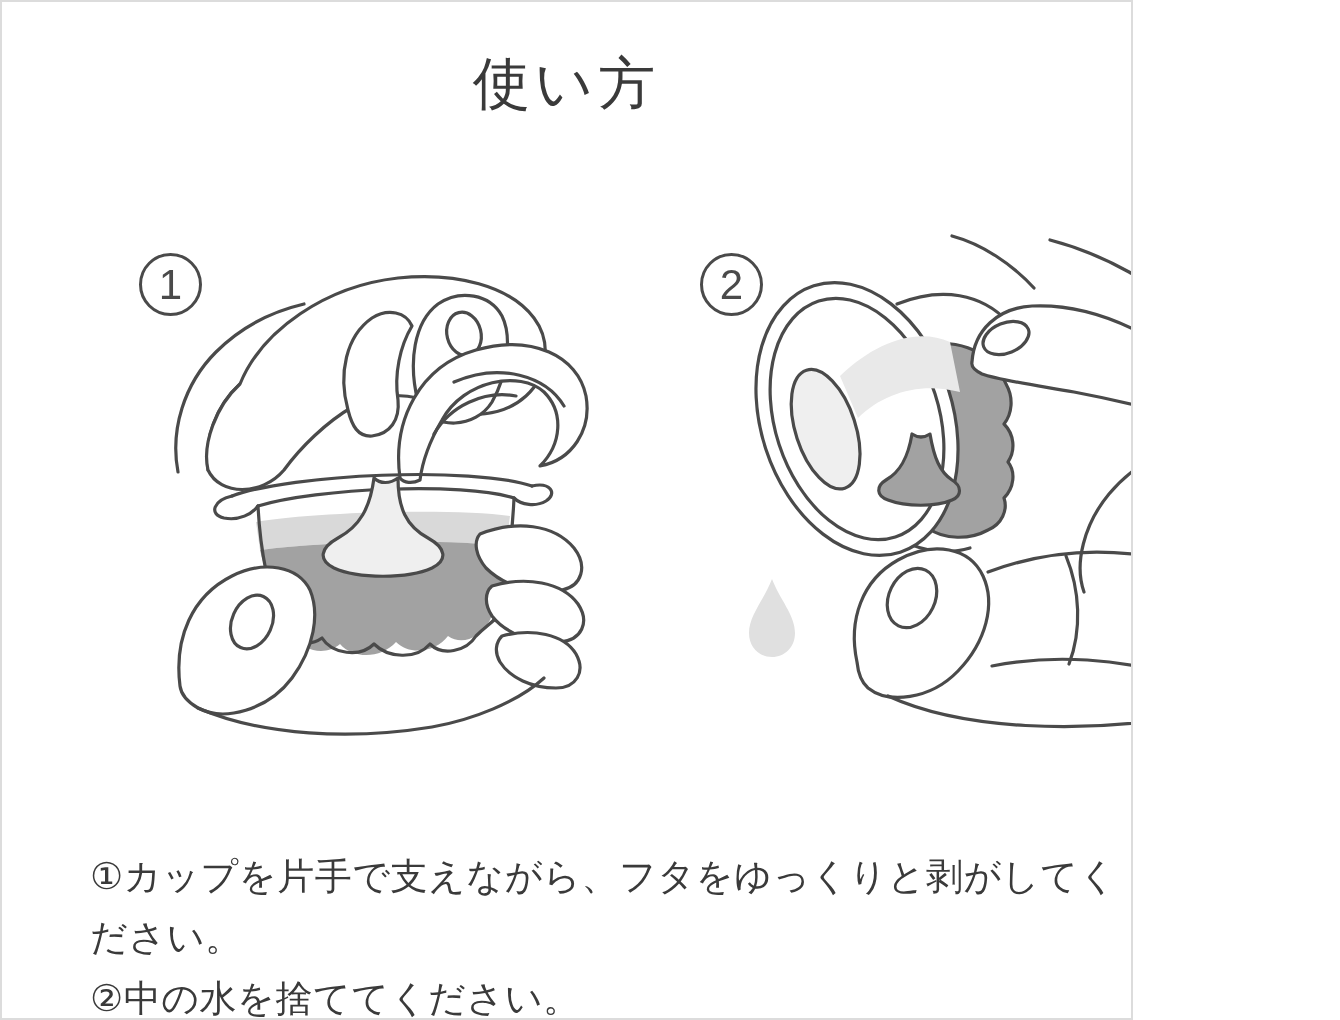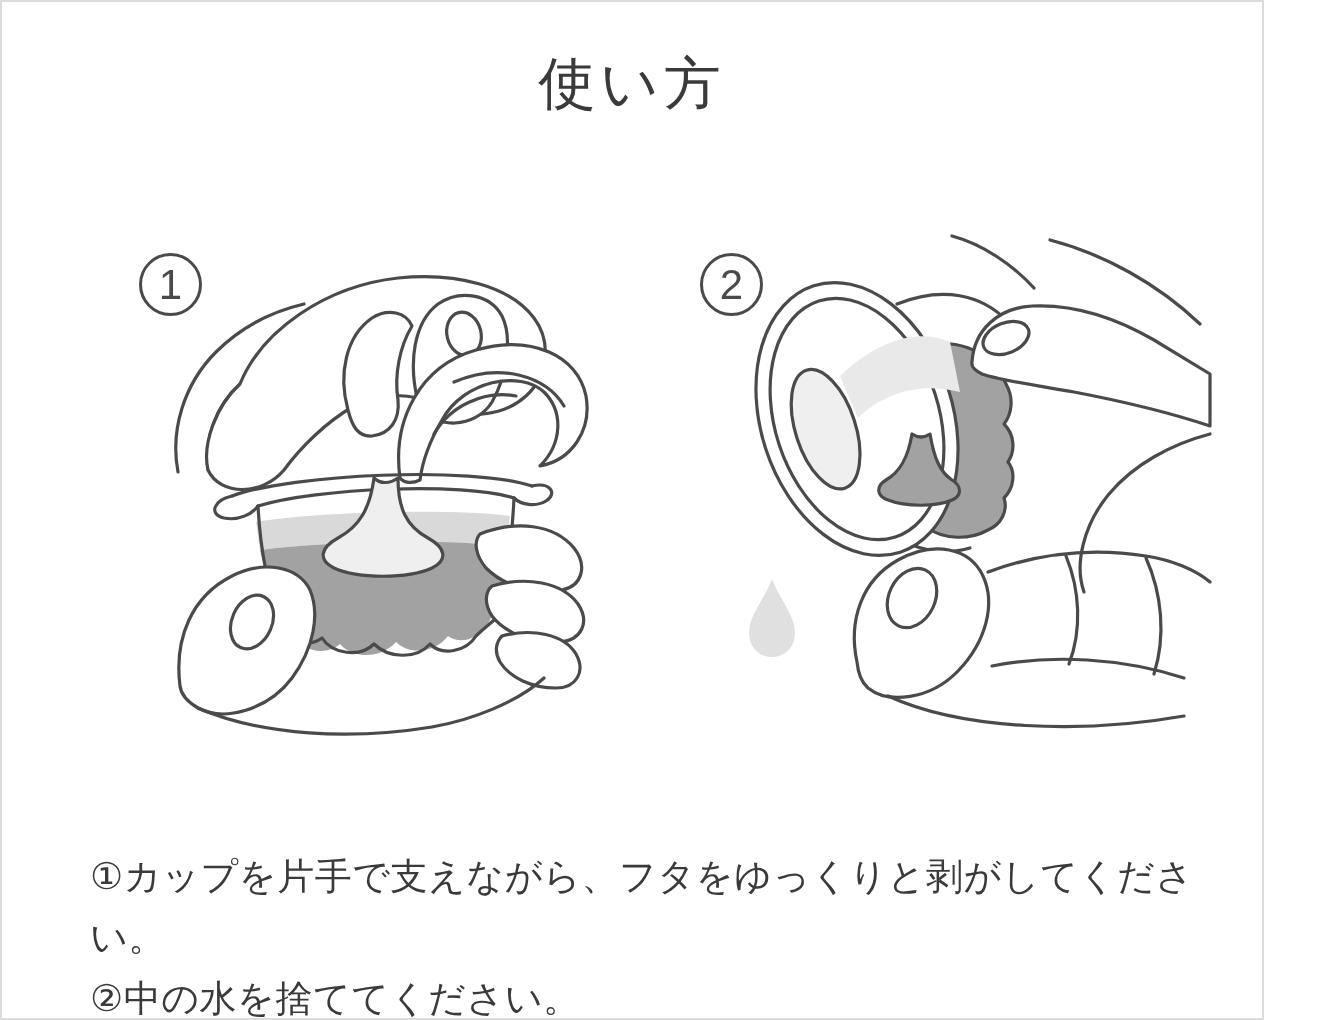--- a/index.html
+++ b/index.html
@@ -1,19 +1,19 @@
 <!DOCTYPE html>
 <html><head>
 <meta charset="utf-8">
 <style>
   * { margin:0; padding:0; box-sizing:border-box; }
   html,body { background:#ffffff; }
   .canvas {
     position:relative;
-    width:1264px; height:1020px;
+    width:1133px; height:1020px;
     background:#ffffff;
     border:2px solid #dcdcdc;
     overflow:hidden;
     font-family:"Liberation Sans","DejaVu Sans",sans-serif;
     color:#3a3a3a;
   }
   .title {
     position:absolute; top:44px; left:0; width:100%;
     text-align:center;
     font-size:57px; font-weight:500; letter-spacing:5px;

